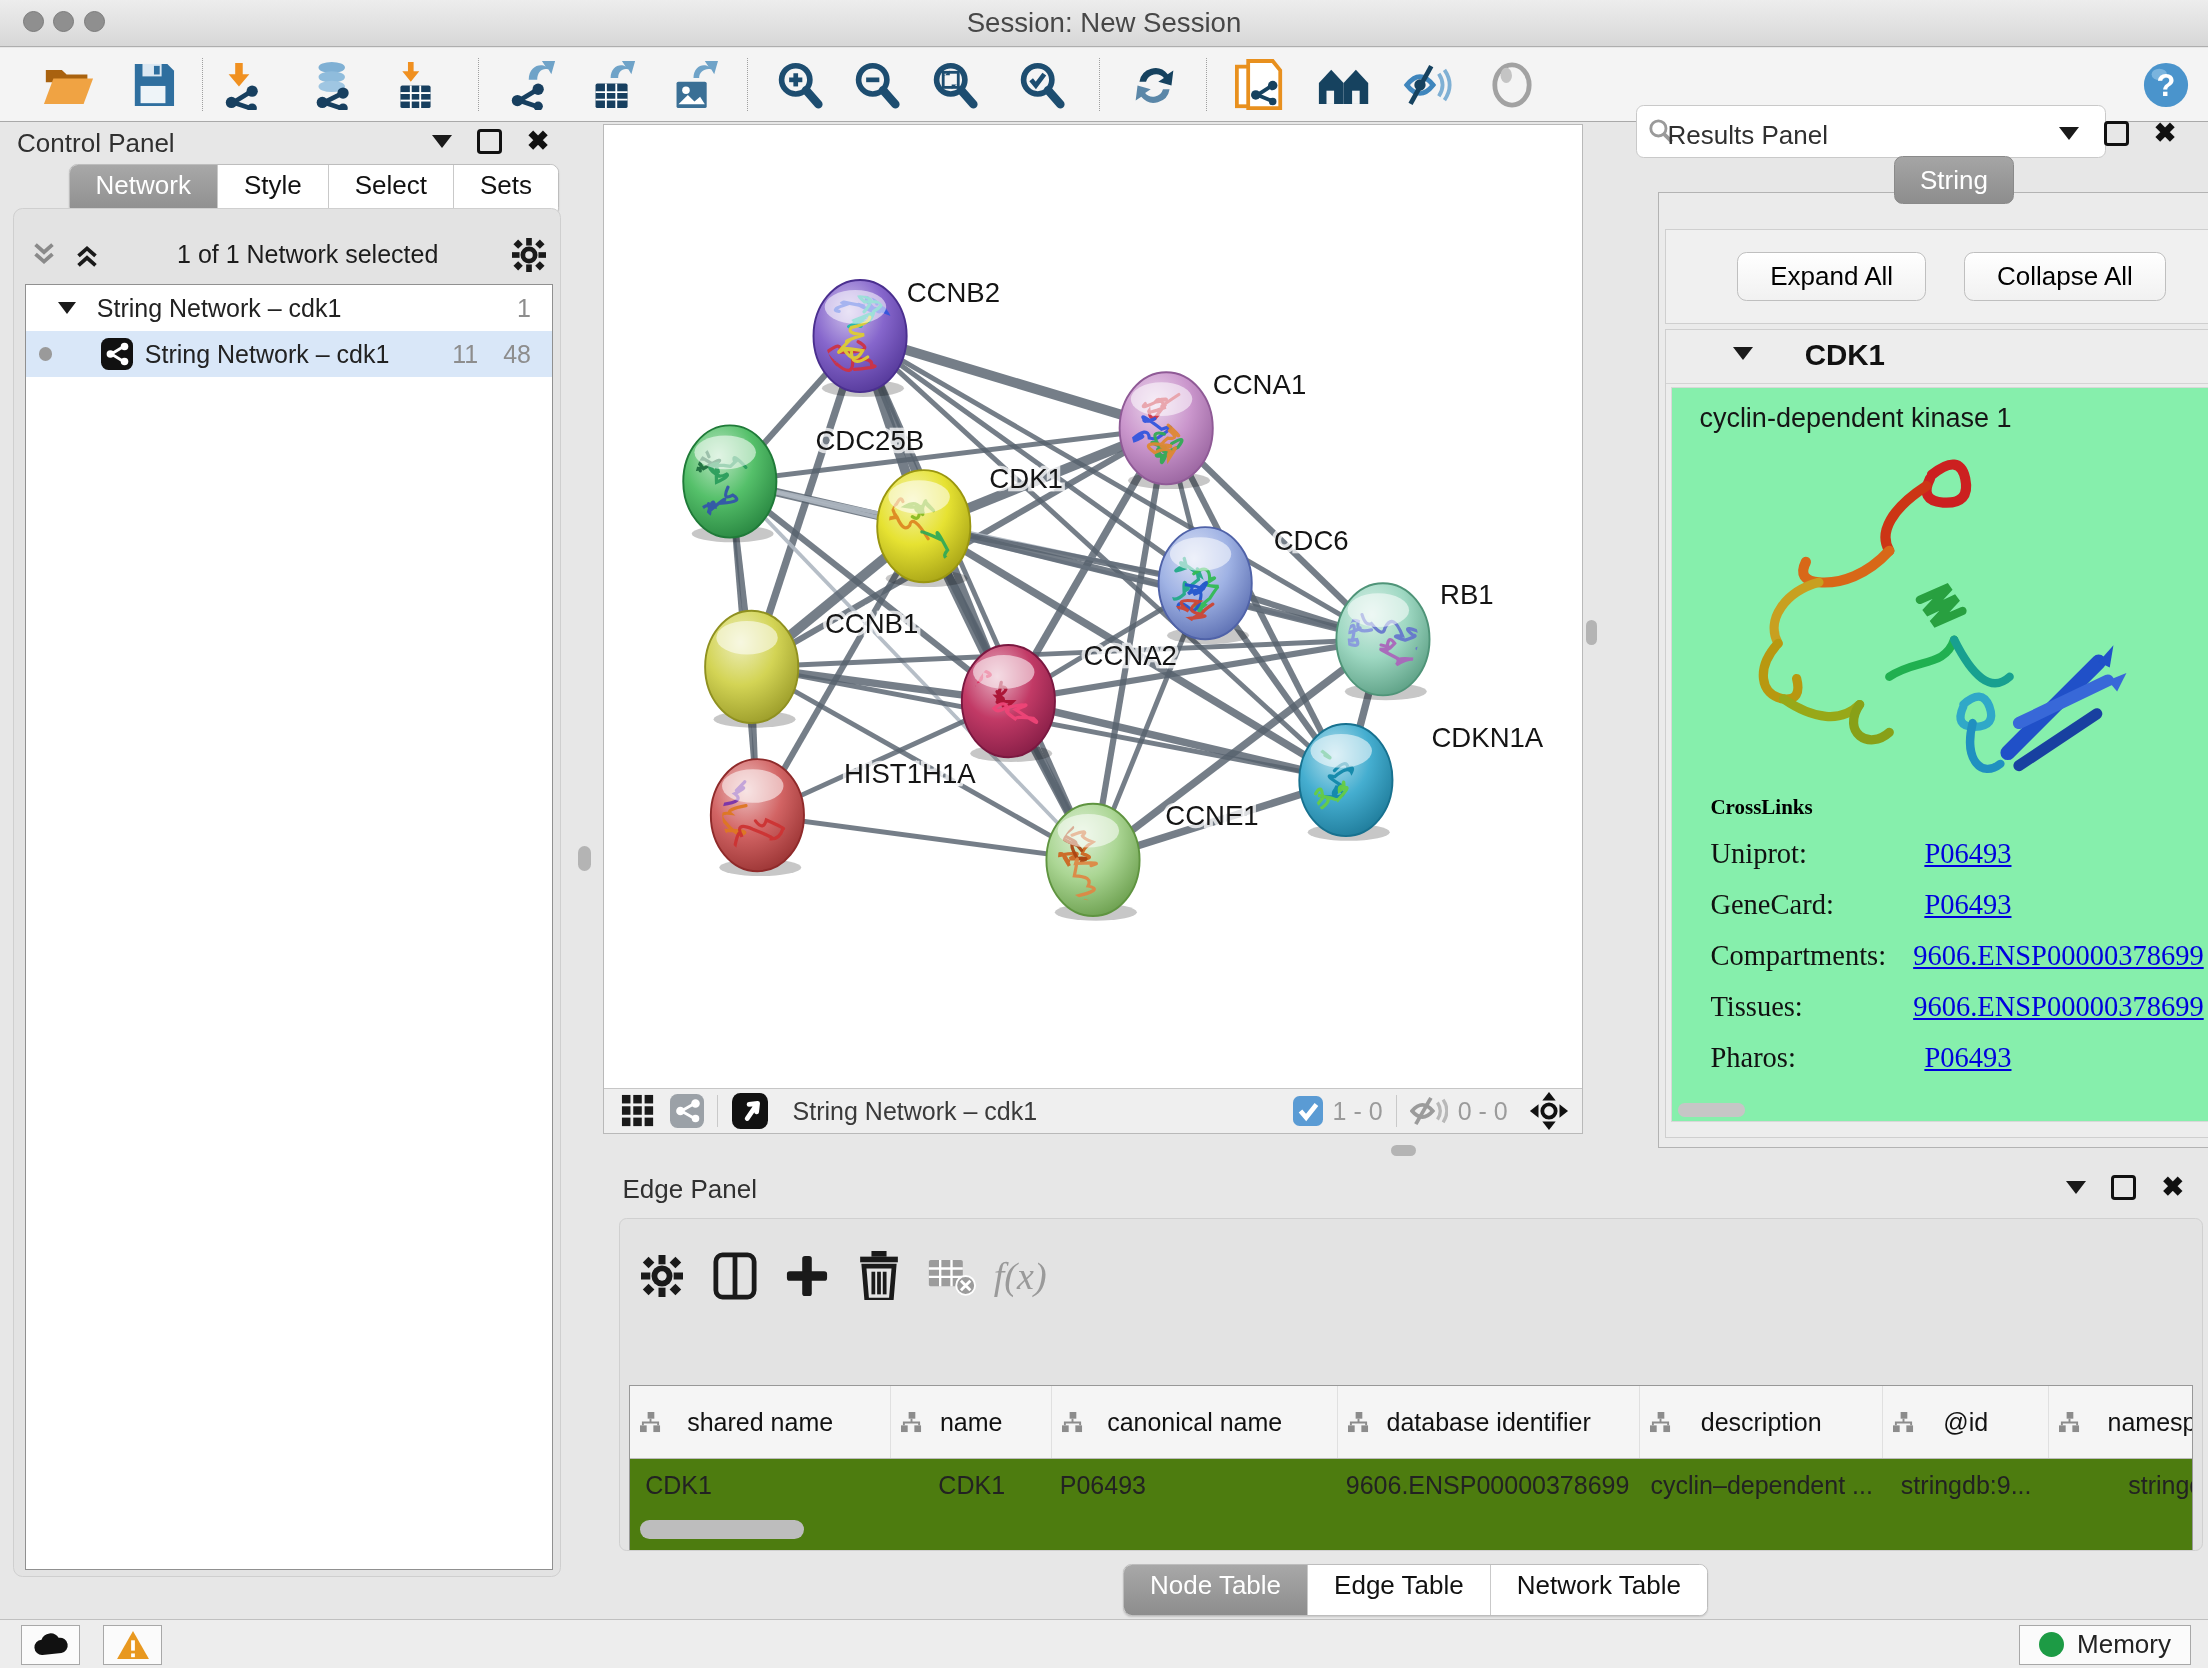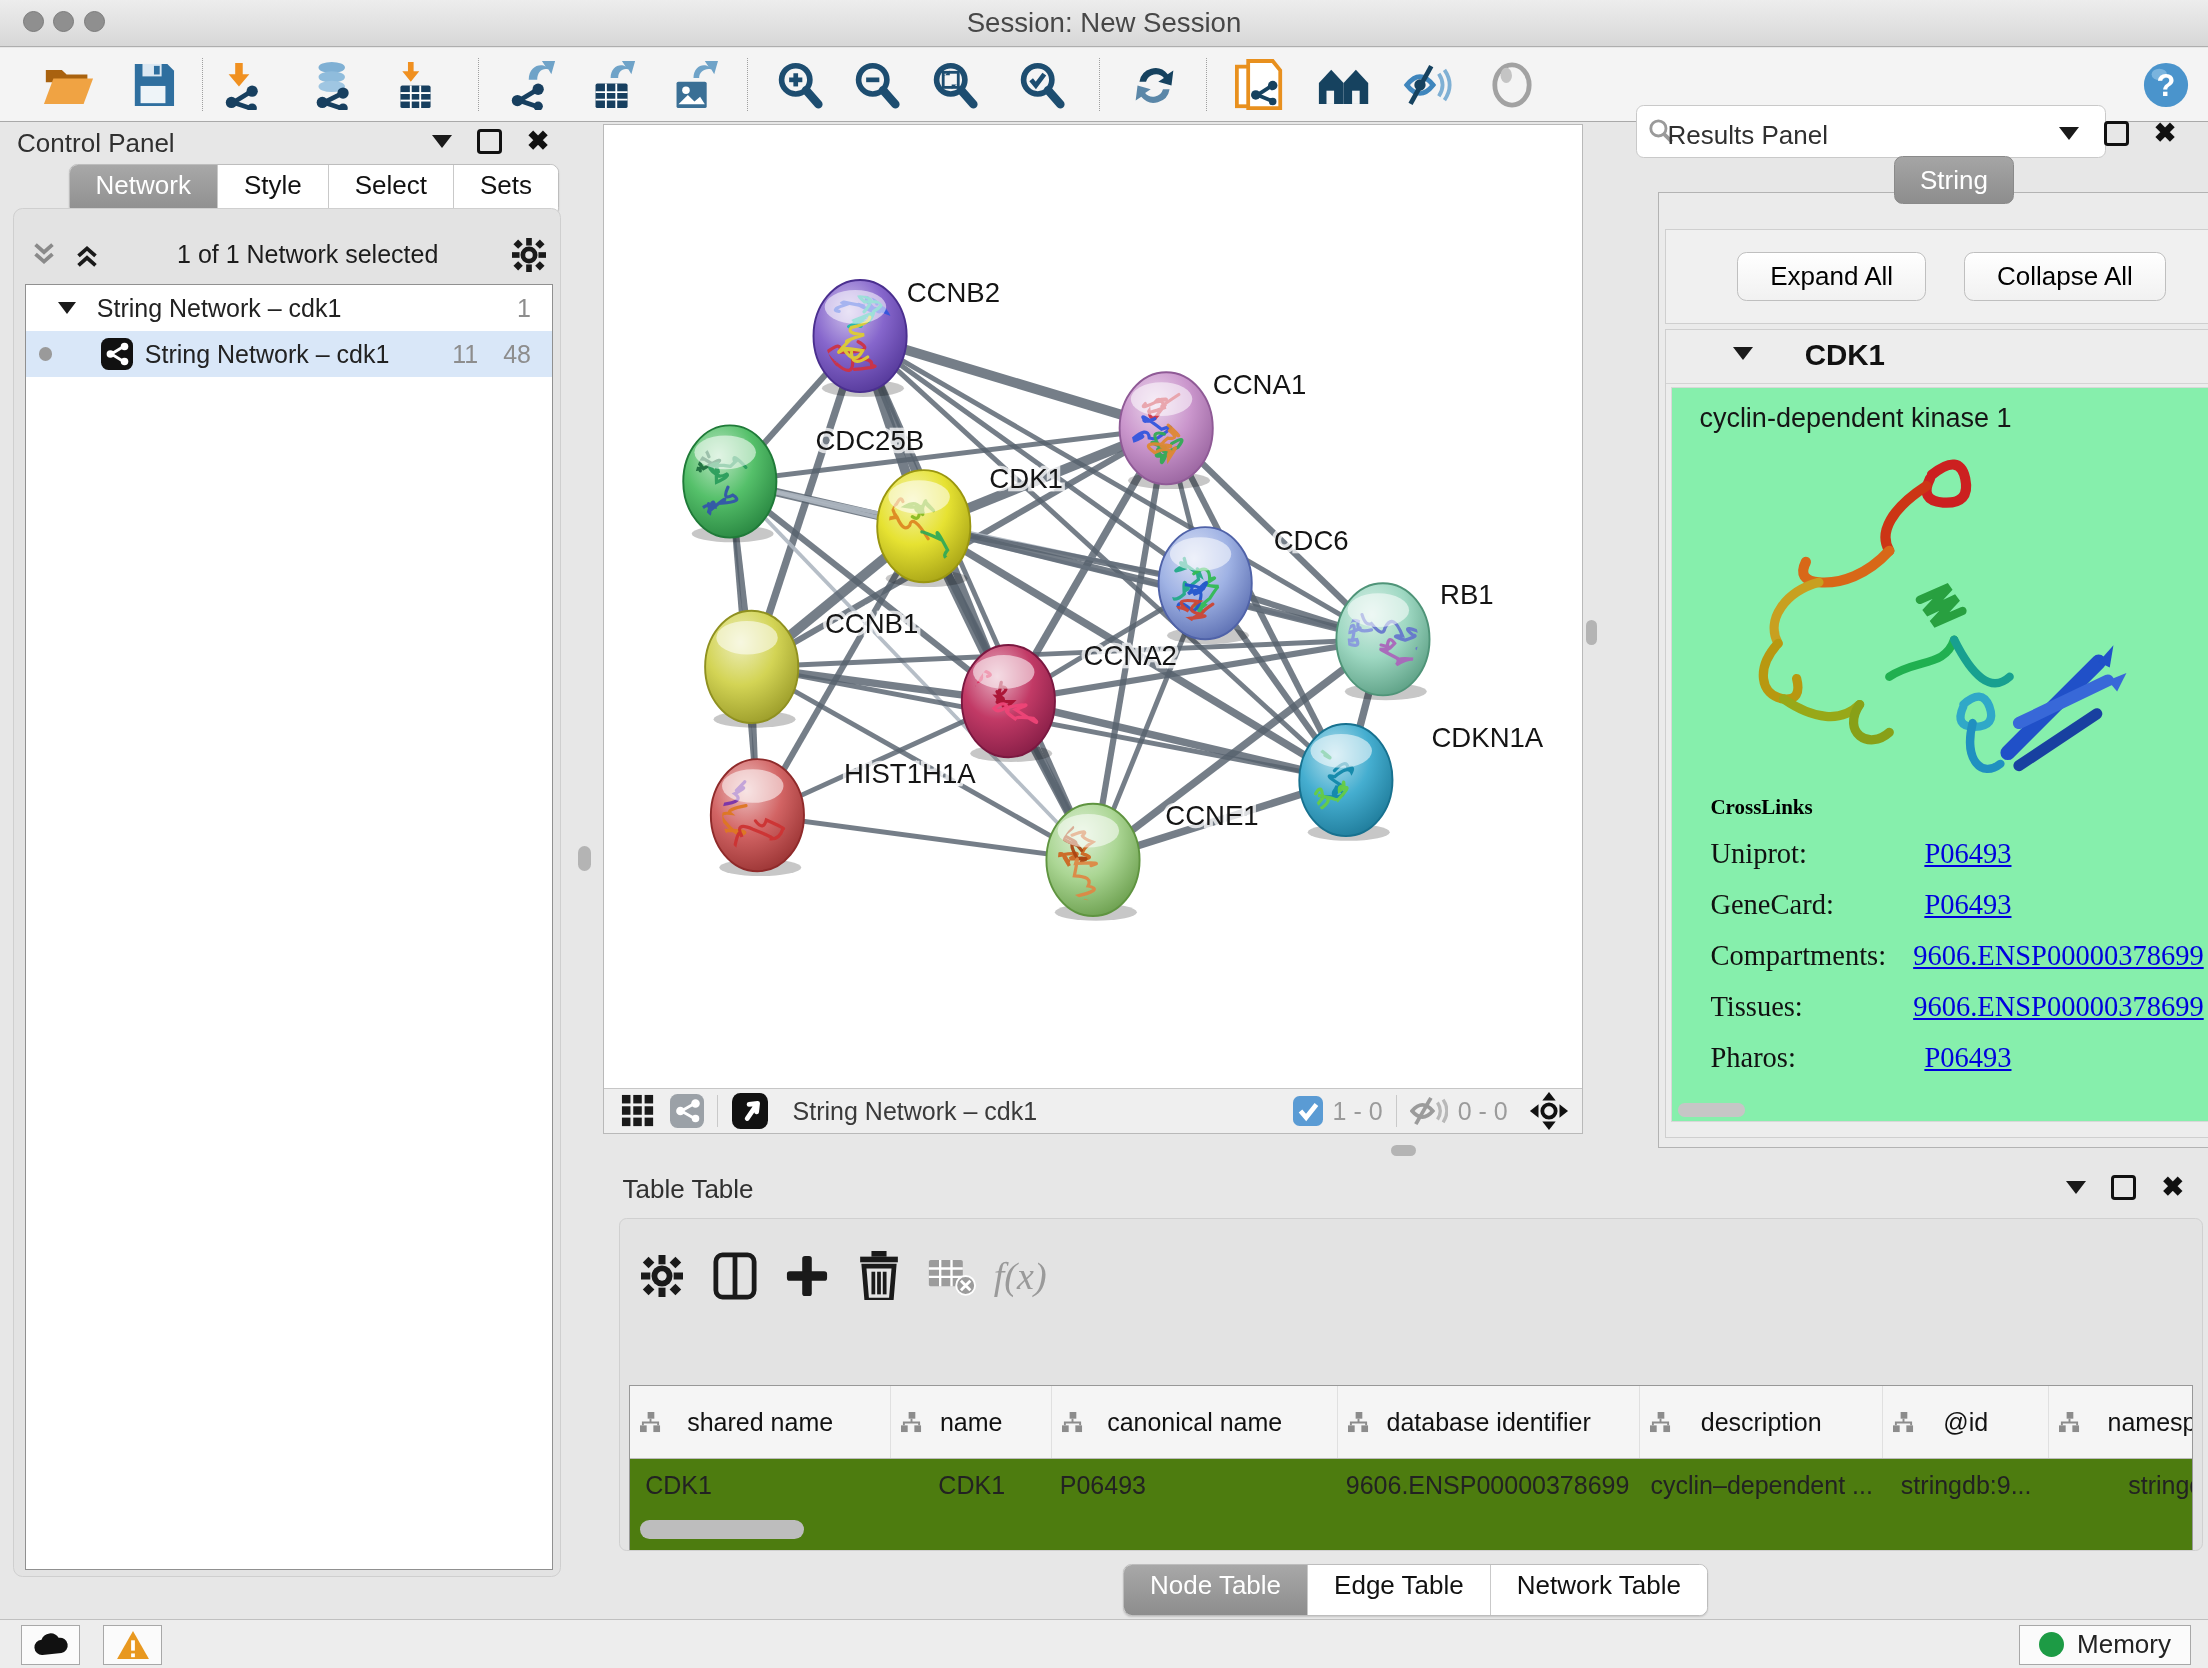--- a/index.html
+++ b/index.html
@@ -751,21 +751,21 @@
               </div>
           </div>
           <div class="rscrollnub"></div>
         </div>
       </div>
     </div>
   </div>
 
   <div class="tpanel">
     <div class="phead">
-      <span class="ptitle">Table Table</span>
+      <span class="ptitle">Edge Panel</span>
       <span class="pctrls" style="right:25px">
         <span class="tri-down"></span>
         <span class="sqr"></span>
         <span class="xx">✖</span>
       </span>
     </div>
     <div class="tbox">
       <span class="ticon" style="left:13.3px">
         <svg width="42" height="42" viewBox="0 0 36 36">
             <g fill="#1a1a1a">

